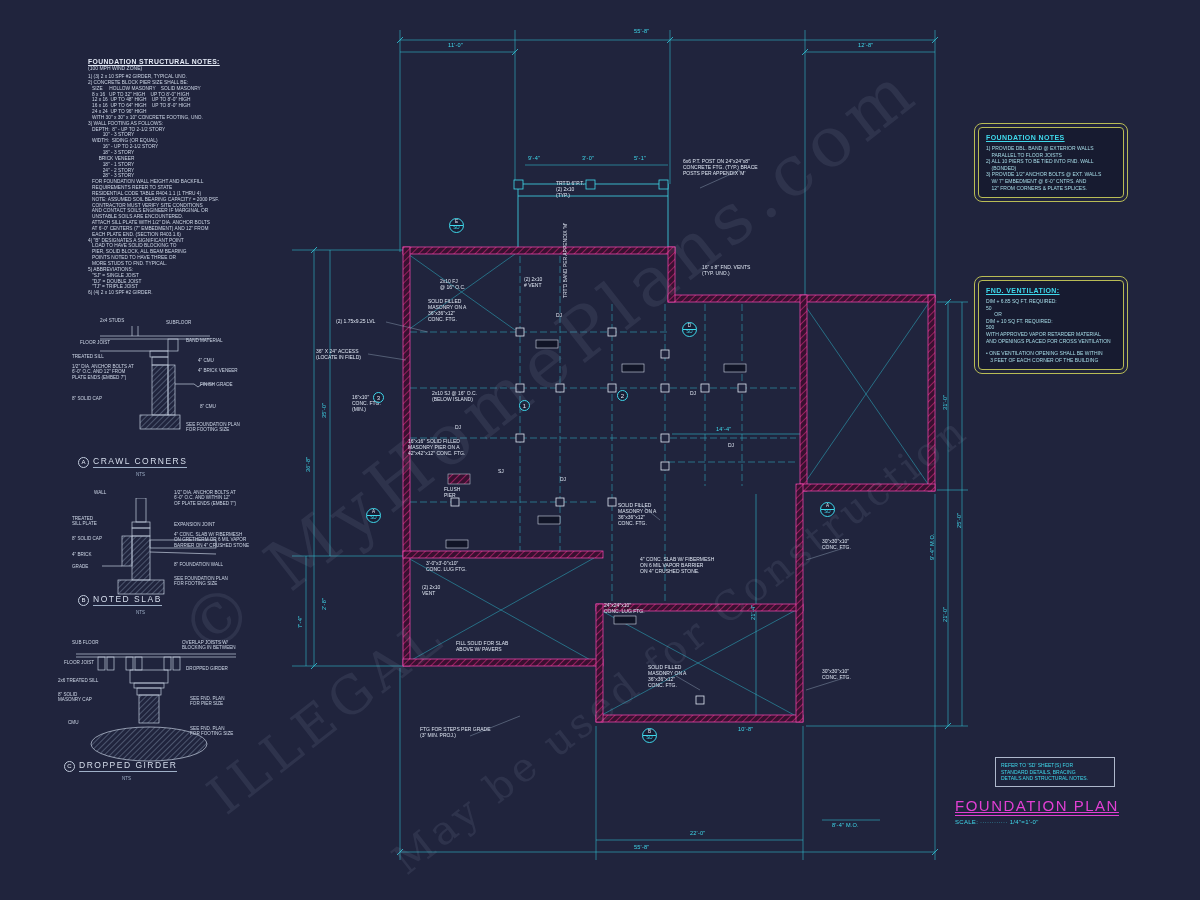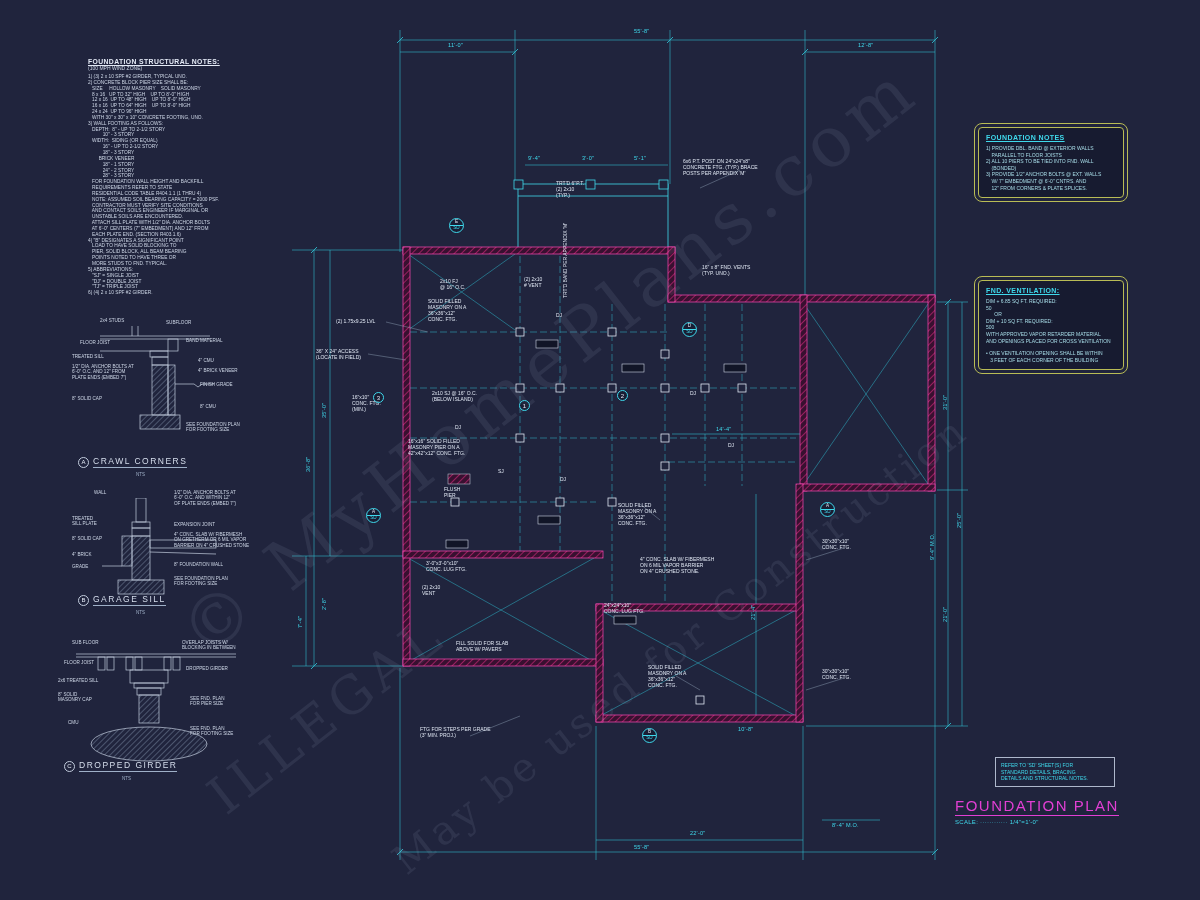--- a/index.html
+++ b/index.html
@@ -20,21 +20,21 @@
   .dl{position:absolute;font-size:4.6px;line-height:1.18;color:#cdd6e6;white-space:pre}
   .dhead{position:absolute;left:6px;bottom:10px;display:flex;align-items:center;gap:4px}
   .dcirc{width:11px;height:11px;border:1px solid #c3cdde;border-radius:50%;font-size:6px;display:flex;align-items:center;justify-content:center;color:#e4eaf6;flex:0 0 auto}
   .dname{font-size:8.5px;letter-spacing:1.5px;color:#d7dfee;border-bottom:1px solid #9fb0c8;padding-bottom:1px}
   .dnts{position:absolute;bottom:1px;left:64px;font-size:4.5px;color:#9fb0c8}
   .box{position:absolute;width:146px;border:1px solid #b9bc55;outline:1px solid #b9bc55;outline-offset:3px;border-radius:4px;padding:6px 7px;background:rgba(16,20,38,.55)}
   .box h3{font-size:7px;font-weight:bold;color:#3fd9ec;text-decoration:underline;margin-bottom:4px;letter-spacing:.4px}
   .bl{font-size:5px;line-height:1.32;color:#a8dde8;white-space:pre;min-height:6px}
   .sd-note{position:absolute;left:995px;top:757px;width:120px;border:1px solid #aeb8cc;padding:4px 5px;font-size:5px;line-height:1.3;color:#3fd9ec;white-space:pre}
   .plan-title{position:absolute;left:955px;top:797px}
-  .plan-title h1{font-size:15px;font-weight:normal;color:#e23fd4;letter-spacing:1.5px;border-bottom:1.5px solid #e23fd4;padding-bottom:1px;display:inline-block;}
+  .plan-title h1{font-size:15px;font-weight:normal;color:#e23fd4;letter-spacing:1.5px;border-bottom:1.5px solid #e23fd4;padding-bottom:1px;display:inline-block;text-decoration:underline}
   .plan-title .scale{font-size:6px;color:#3fd9ec;margin-top:3px;letter-spacing:.3px}
   .wm{position:absolute;font-family:"DejaVu Serif",serif;color:#bcc7e4;opacity:.09;white-space:nowrap;transform-origin:0 50%;pointer-events:none}
   .wm1{left:190px;top:600px;font-size:70px;letter-spacing:8px;transform:rotate(-38deg)}
   .wm2{left:215px;top:772px;font-size:52px;letter-spacing:6px;transform:rotate(-38deg)}
   .wm3{left:398px;top:842px;font-size:40px;letter-spacing:4px;transform:rotate(-38deg)}
   .symsd{position:absolute;width:15px;height:15px;border:1px solid #3fd9ec;border-radius:50%;display:flex;flex-direction:column;align-items:center;justify-content:center;font-size:4.6px;color:#e4eaf6;line-height:1;background:rgba(16,20,38,.4)}
   .symsd .b{border-top:1px solid #3fd9ec;width:100%;text-align:center;padding-top:.5px;color:#3fd9ec}
   .symnum{position:absolute;width:11px;height:11px;border:1px solid #3fd9ec;border-radius:50%;display:flex;align-items:center;justify-content:center;font-size:6px;color:#e4eaf6;background:rgba(16,20,38,.4)}
 </style>
 </head>
@@ -314,21 +314,21 @@
 ON GRETHERM OR 6 MIL VAPOR
 BARRIER ON 4" CRUSHED STONE</div>
         <div class="dl" style="left: 0px; top: 62px;">4" BRICK</div>
         <div class="dl" style="left: 0px; top: 74px;">GRADE</div>
         <div class="dl" style="left: 102px; top: 72px;">8" FOUNDATION WALL</div>
         <div class="dl" style="left: 102px; top: 86px;">SEE FOUNDATION PLAN
 FOR FOOTING SIZE</div>
       </div>
     <div class="dhead">
       <span class="dcirc">B</span>
-      <span class="dname">GARAGE SILL</span>
+      <span class="dname">NOTED SLAB</span>
     </div>
     <div class="dnts">NTS</div>
   </div>
 
   <div class="detail" style="left:58px;top:640px;width:196px;height:142px">
     <svg class="dsvg" width="195" height="116" viewBox="0 0 195 116">
       <defs>
           <pattern id="hc" width="4" height="4" patternUnits="userSpaceOnUse" patternTransform="rotate(45)">
             <line x1="0" y1="0" x2="0" y2="4" stroke="#77879f" stroke-width="1"></line>
           </pattern>

